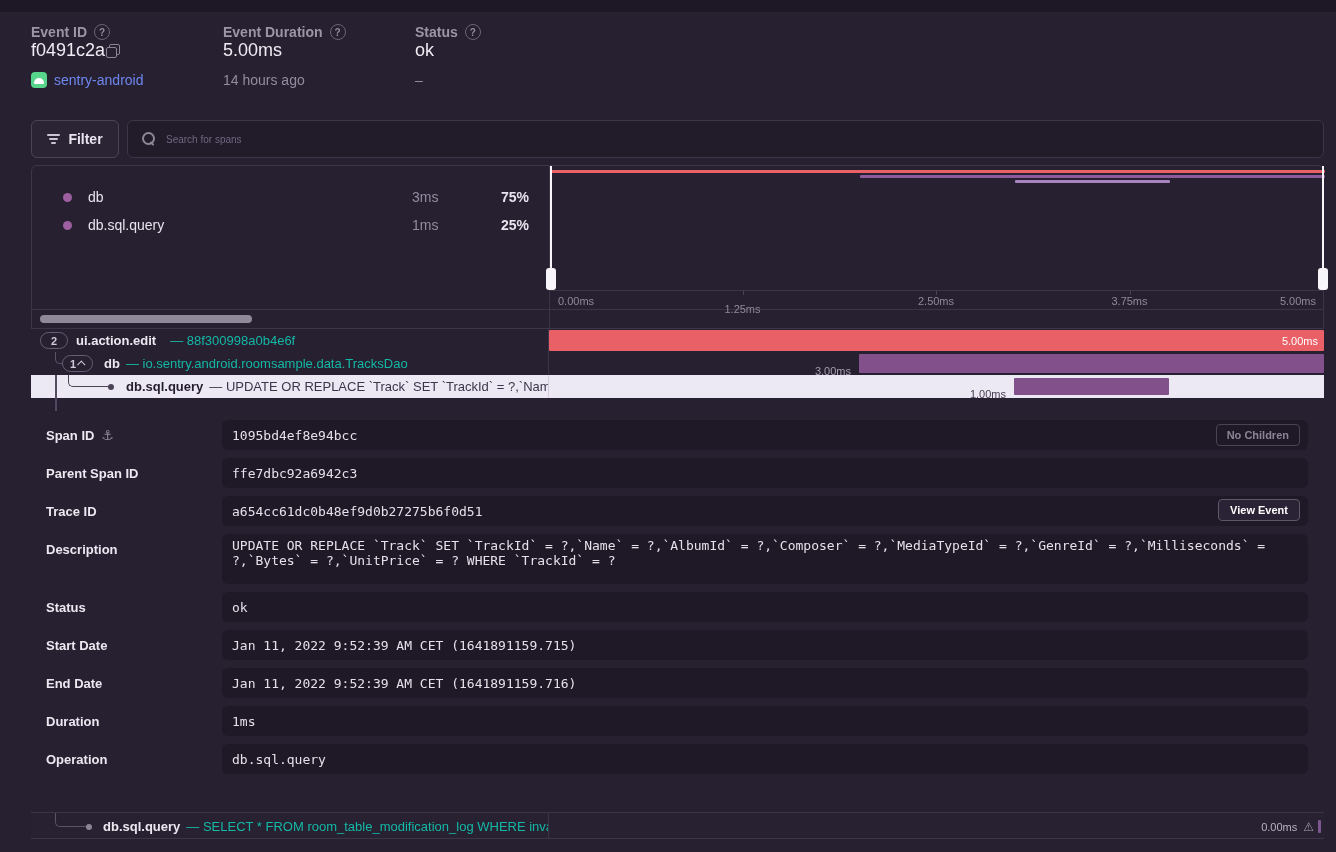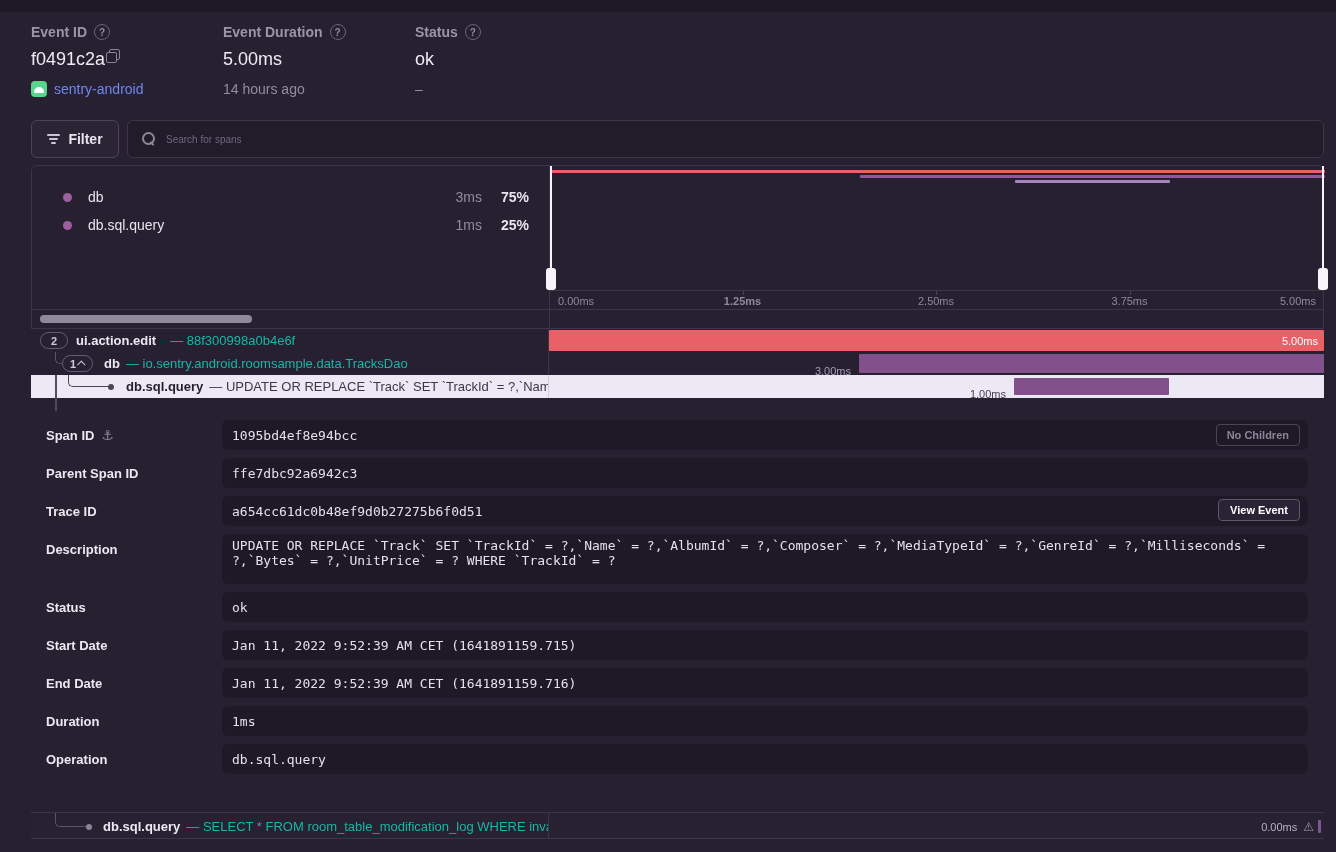--- a/index.html
+++ b/index.html
@@ -11,21 +11,21 @@
     color:#ece8f1; font-size:13px;
   }
   .top-strip { position:absolute; left:0; top:0; width:1336px; height:12px; background:#1d1726; }
 
   
   .hfield { position:absolute; top:24px; }
   .hfield.f1 { left:31px; } .hfield.f2 { left:223px; } .hfield.f3 { left:415px; }
   .h-label { display:flex; align-items:center; gap:7px; font-size:14px; font-weight:bold; color:#9c95a8; }
   .help { width:16px; height:16px; border:1.5px solid #6b6478; border-radius:50%; color:#918a9d;
           font-size:10px; font-weight:bold; display:flex; align-items:center; justify-content:center; }
-  .h-value { margin-top:9px; font-size:18px; color:#efeaf3; display:flex; align-items:flex-start; gap:1px; }
+  .h-value { font-size:18px; color:#efeaf3; display:flex; align-items:center; gap:1px; }
   .copy-ic { position:relative; width:13px; height:13px; }
   .copy-ic:before { content:""; position:absolute; left:3px; top:0; width:9px; height:9px; border:1.5px solid #8b8496; border-radius:2px; }
   .copy-ic:after  { content:""; position:absolute; left:0; top:3px; width:9px; height:9px; border:1.5px solid #8b8496; border-radius:2px; background:#262030; }
   .h-sub { margin-top:11px; font-size:14px; color:#938ca0; display:flex; align-items:center; gap:7px; }
   .android-ic { width:16px; height:16px; border-radius:4px; position:relative; }
   .android-ic:before { content:""; position:absolute; left:3px; top:6px; width:10px; height:6px; background:#fff; border-radius:5px 5px 1px 1px; }
   .proj-link { font-size:14px; }
 
   
   .filter-btn { position:absolute; left:31px; top:120px; width:88px; height:38px;
@@ -45,31 +45,31 @@
   .search-wrap input::placeholder { color:#6f6880; }
 
   
   .minimap { position:absolute; left:31px; top:165px; width:1293px; height:145px;
     border:1px solid #3c3447; border-radius:6px 6px 0 0; }
   .mm-divider { position:absolute; left:517px; top:0; bottom:0; width:1px; background:#3c3447; }
   .legend-item { position:absolute; left:0; width:517px; height:24px; display:flex; align-items:center; cursor:pointer; }
   .legend-item.l1 { top:19px; } .legend-item.l2 { top:47px; }
   .lg-dot { width:9px; height:9px; border-radius:50%; margin-left:31px; }
   .lg-op { margin-left:16px; font-size:14px; color:#e8e3ee; }
-  .lg-dur { position:absolute; right:67px; width:70px; text-align:right; font-size:14px; color:#938ca0; }
+  .lg-dur { position:absolute; right:67px; width:70px; text-align:left; font-size:14px; color:#938ca0; }
   .lg-pct { position:absolute; right:20px; width:42px; text-align:right; font-size:14px; font-weight:bold; color:#e8e3ee; }
   .mm-chart { position:absolute; left:518px; top:0; width:775px; height:124px; overflow:hidden; }
   .mm-line { position:absolute; height:3px; border-radius:1px; }
   .mm-line.r1 { top:4px; } .mm-line.r2 { top:9px; } .mm-line.r3 { top:14px; }
   .mm-handle { position:absolute; top:0; height:124px; width:2px; background:#f7f4fa; cursor:ew-resize; }
   .mm-handle.hl { left:518px; } .mm-handle.hr { left:1290px; }
   .mm-grip { position:absolute; bottom:0; left:-4px; width:10px; height:22px; background:#f7f4fa; border-radius:3px; }
   .mm-axis { position:absolute; left:517px; right:0; top:124px; height:20px; border-top:1px solid #3c3447; font-size:11px; color:#8f8999; }
   .mm-axis .t0 { position:absolute; left:9px; top:4px; }
-  .mm-axis .t25 { position:absolute; left:25%; top:4px; transform:translateX(-50%);font-weight:bold; }
+  .mm-axis .t25 { position:absolute; left:25%; top:12px; transform:translateX(-50%); }
   .mm-axis .t50 { position:absolute; left:50%; top:4px; transform:translateX(-50%); }
   .mm-axis .t75 { position:absolute; left:75%; top:4px; transform:translateX(-50%); }
   .mm-axis .t100 { position:absolute; right:7px; top:4px; }
   .mm-tick { position:absolute; top:0; width:1px; height:4px; background:#4a4255; }
 
   
   .scroll-row { position:absolute; left:31px; top:310px; width:1293px; height:19px;
     border-left:1px solid #3c3447; border-right:1px solid #3c3447; border-bottom:1px solid #3c3447; }
   .scroll-row .mm-divider { left:517px; }
   .scroll-thumb { position:absolute; left:8px; top:5px; width:212px; height:8px; border-radius:4px; background:#8e8a99; cursor:grab; }

